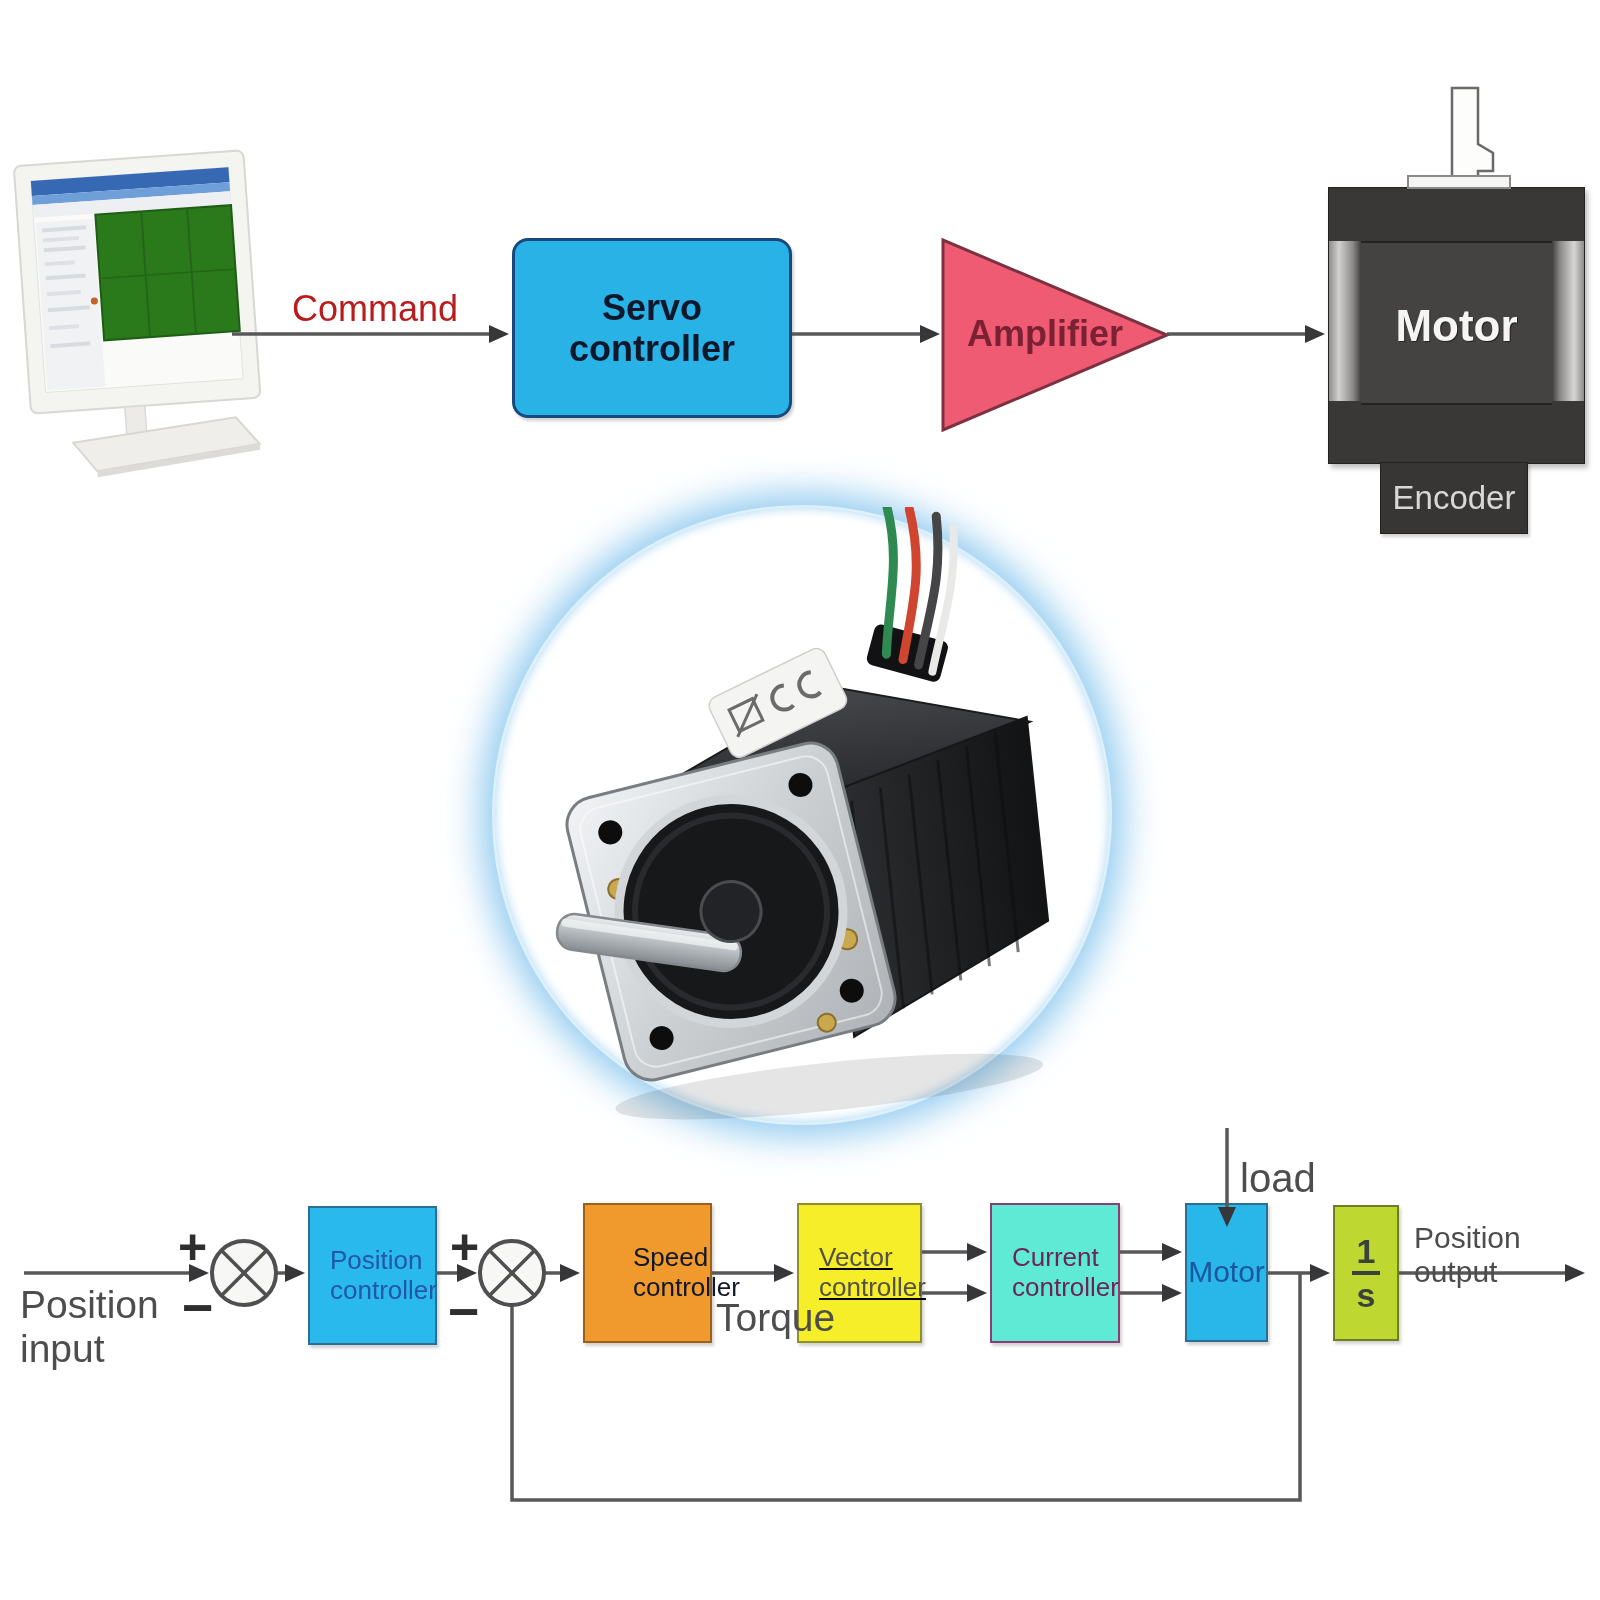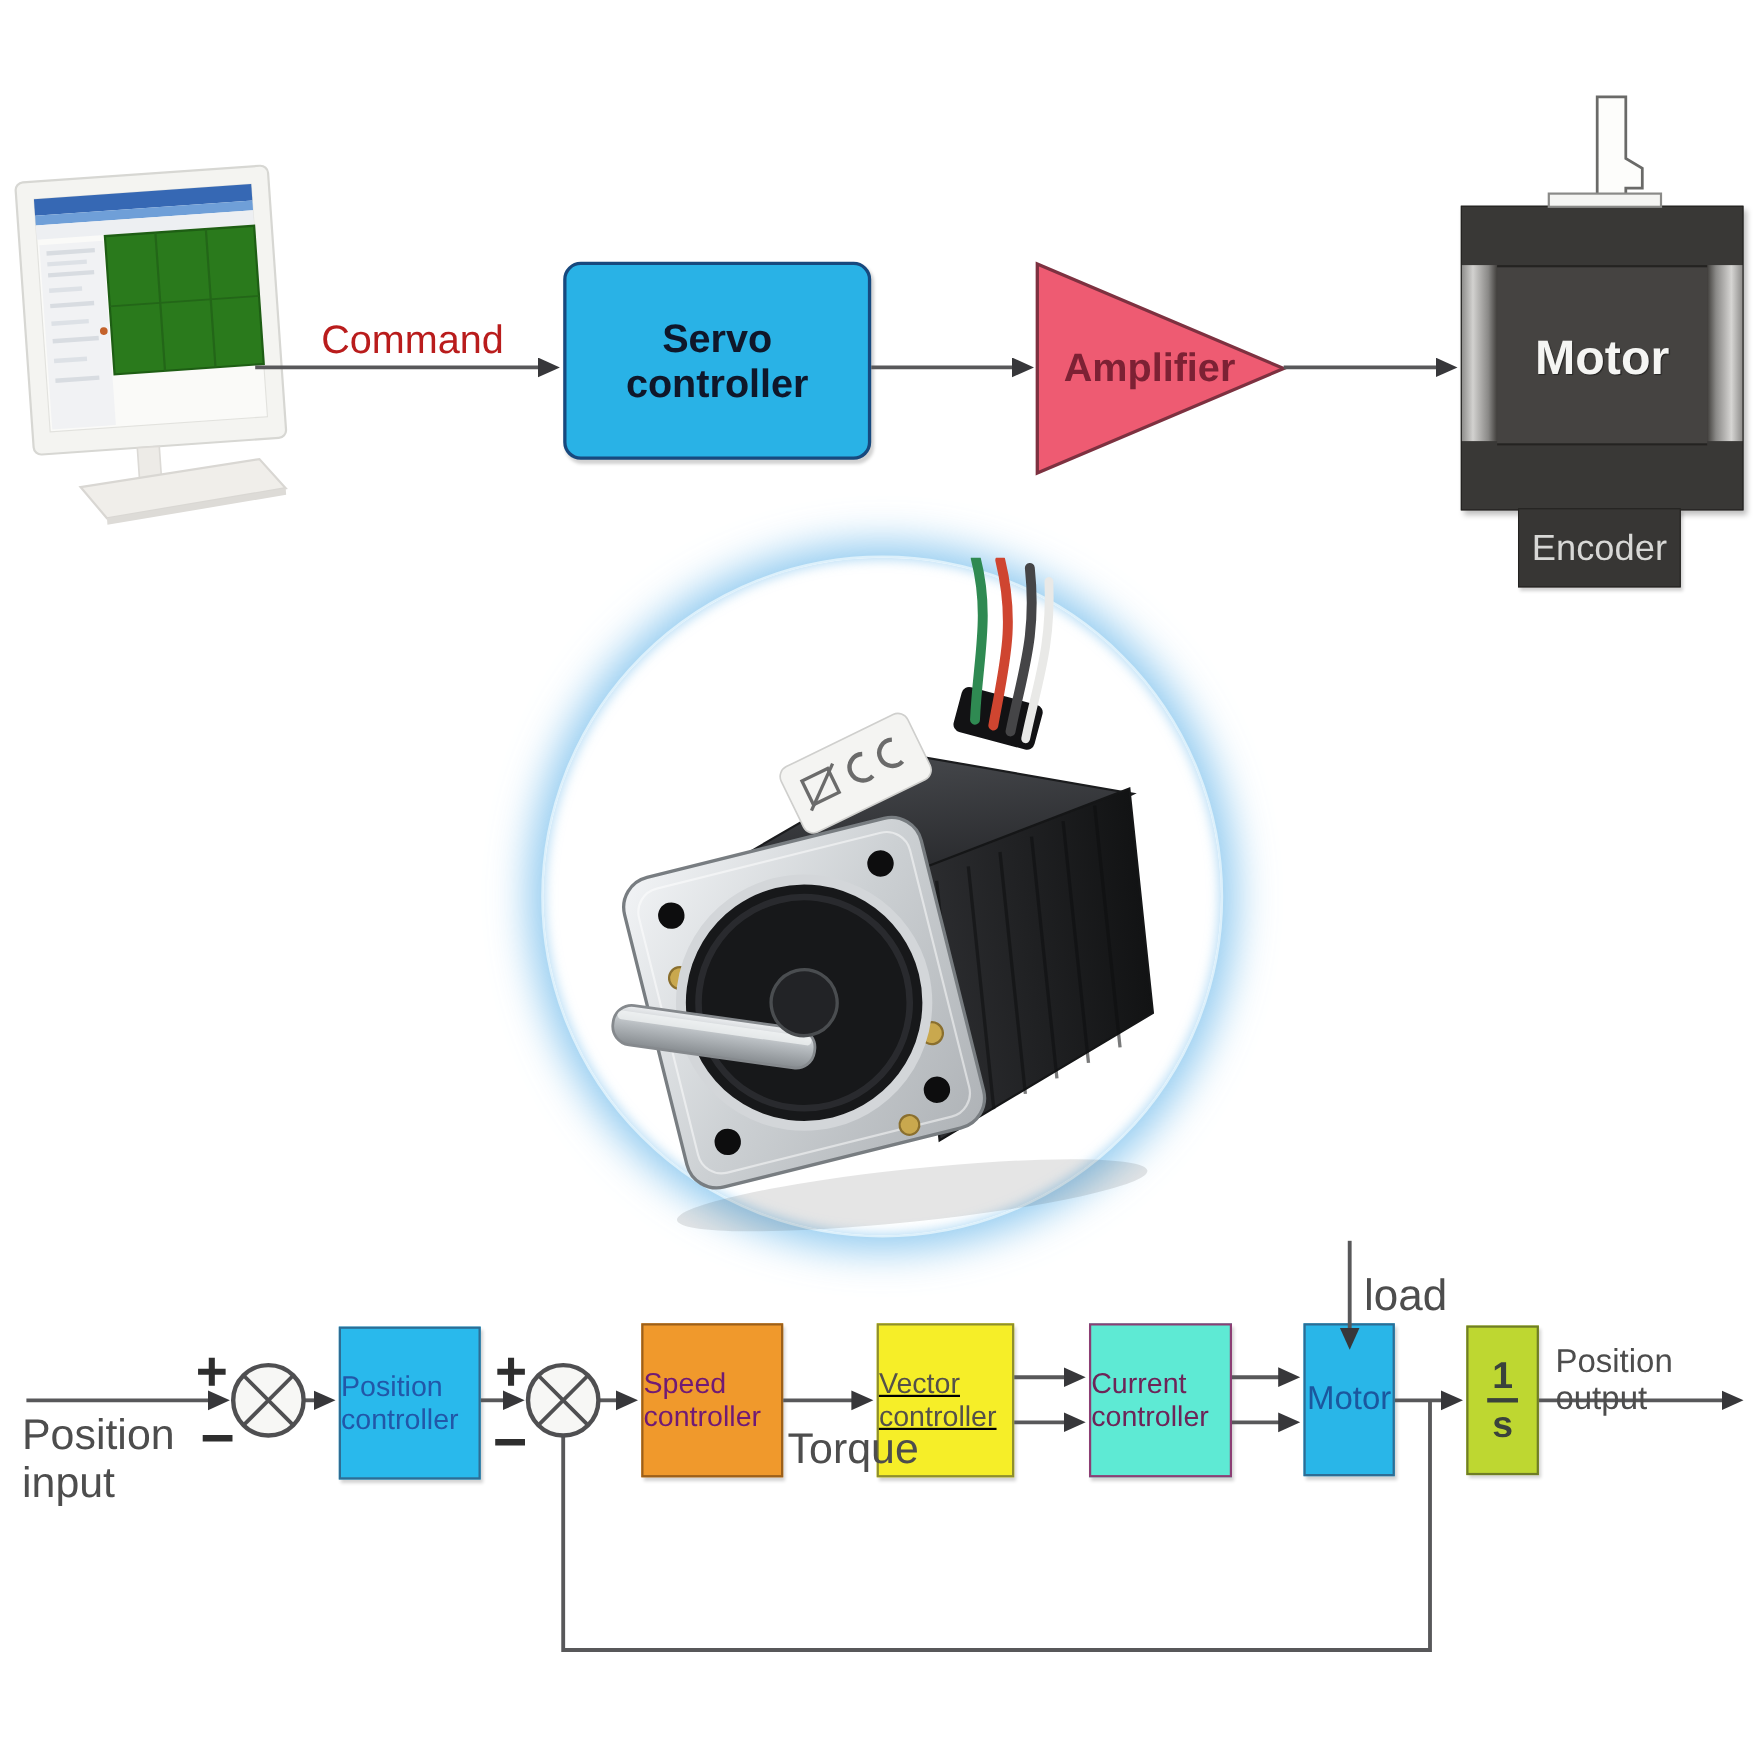--- a/index.html
+++ b/index.html
@@ -26,25 +26,25 @@
   #motor-top .core{position:absolute;left:32px;top:53px;right:32px;height:160px;background:#454341;
       border-top:2px solid #242321;border-bottom:2px solid #242321;}
   #motor-top .lbl{position:absolute;left:0;top:0;width:100%;height:100%;display:flex;
       align-items:center;justify-content:center;font-size:44px;font-weight:bold;color:#f5f5f3;
       text-shadow:1px 1px 1px rgba(0,0,0,.5);}
   #encoder-box{left:1380px;top:462px;width:148px;height:72px;background:#373634;
       border:1px solid #232220;justify-content:flex-end;z-index:2;}
   #encoder-box .lbl{text-align:center;font-size:33px;color:#d8d8d6;}
   
   .loopbox{border:2px solid #4a4a4a;}
-  .loopbox .lbl{padding-left:0;font-size:26px;}
+  .loopbox .lbl{padding-left:20px;font-size:26px;}
   #pos-box{left:308px;top:1206px;width:129px;height:139px;background:#29b9ec;border-color:#2e6d94;}
   #pos-box .lbl{color:#2257a8;}
   #speed-box{left:583px;top:1203px;width:129px;height:140px;background:#f0992c;border-color:#9c601a;}
-  #speed-box .lbl{color:#701a75;}
+  #speed-box .lbl{color:#0f172a;margin-left:28px;}
   #vector-box{left:797px;top:1203px;width:125px;height:140px;background:#f6ee28;border-color:#8f8f2d;text-decoration:underline;}
   #vector-box .lbl{color:#54504a;}
   #current-box{left:990px;top:1203px;width:130px;height:140px;background:#5eead4;border-color:#8c3e74;}
   #current-box .lbl{color:#6e2458;}
   #motor-loop-box{left:1185px;top:1203px;width:83px;height:139px;background:#29b6e8;border-color:#2e6d94;justify-content:center;}
   #motor-loop-box .lbl{padding-left:0;text-align:center;font-size:30px;color:#1b579e;}
   #int-box{left:1333px;top:1205px;width:66px;height:136px;background:#bed731;border-color:#6f7d26;
            flex-direction:column;justify-content:center;}
   .frac{display:flex;flex-direction:column;align-items:center;color:#3a423c;font-weight:bold;}
   .frac .num{font-size:34px;line-height:1;}

